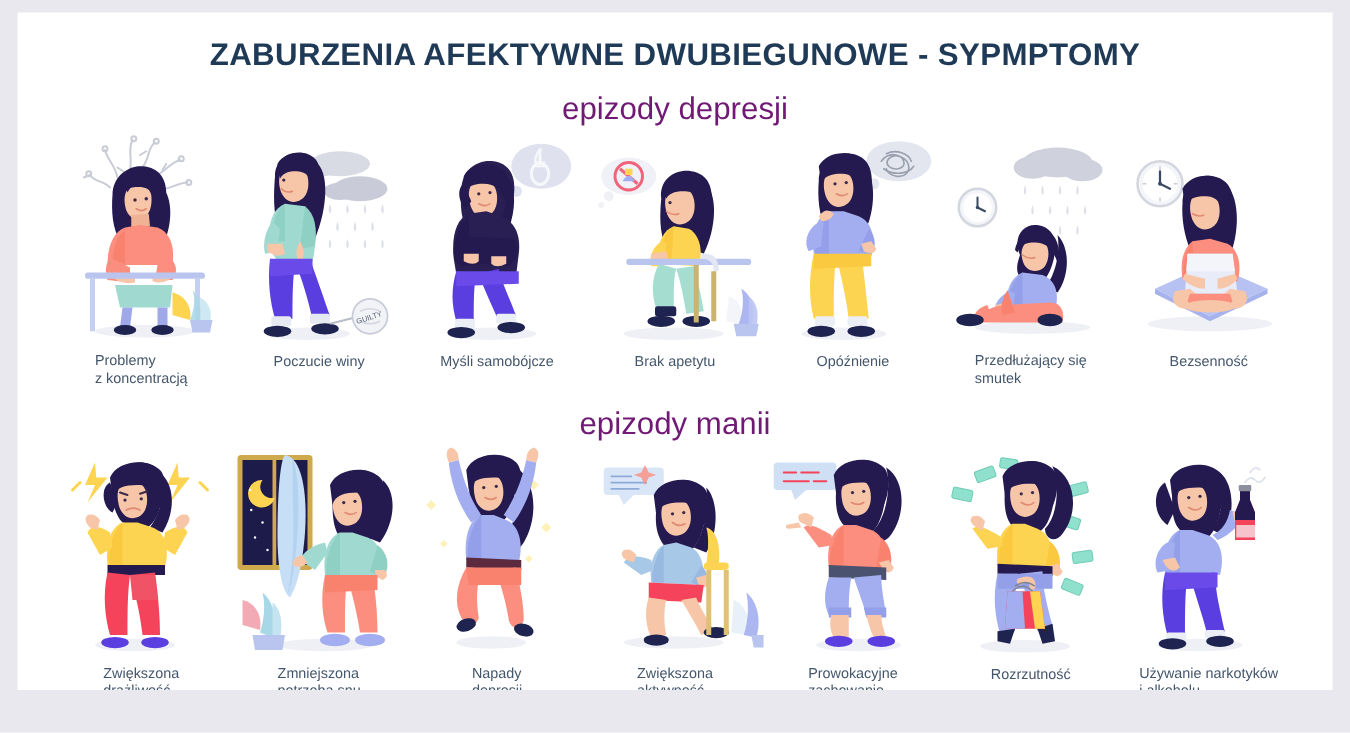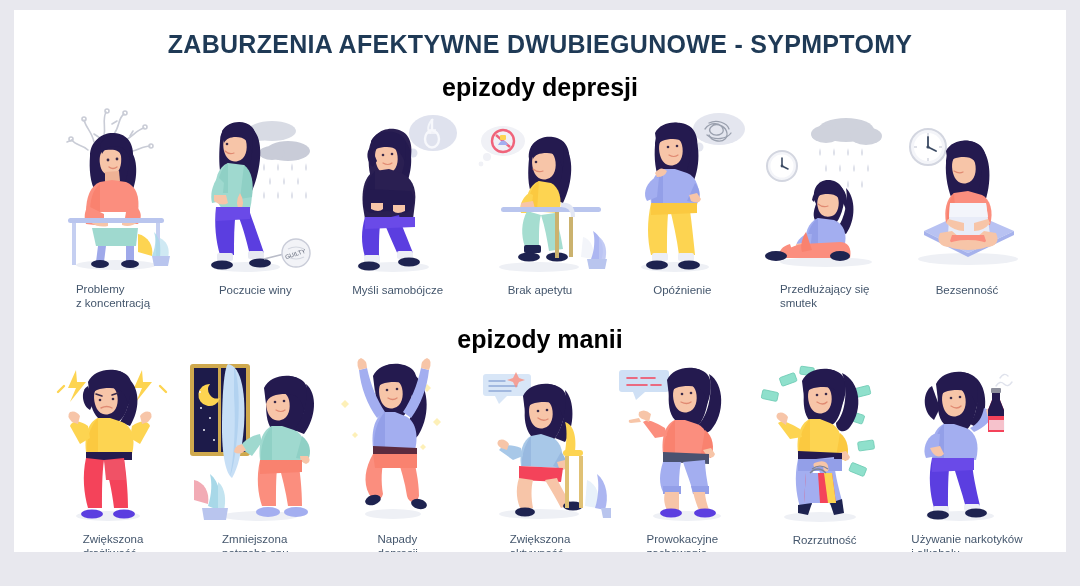--- a/index.html
+++ b/index.html
@@ -26,23 +26,23 @@
     text-align: center;
     color: #1f3a56;
     font-size: 25px;
     font-weight: bold;
     letter-spacing: 0.3px;
     margin: 20px 0 0 0;
     font-family: "Liberation Sans", sans-serif;
   }
   .section-heading {
     text-align: center;
-    color: #000000;
+    color: #701a75;
     font-size: 25px;
-    font-weight: bold;
+    font-weight: normal;
     margin: 14px 0 0 0;
   }
   .row {
     display: flex;
     justify-content: space-between;
     align-items: flex-end;
     padding: 0 28px;
     box-sizing: border-box;
     width: 1052px;
   }

